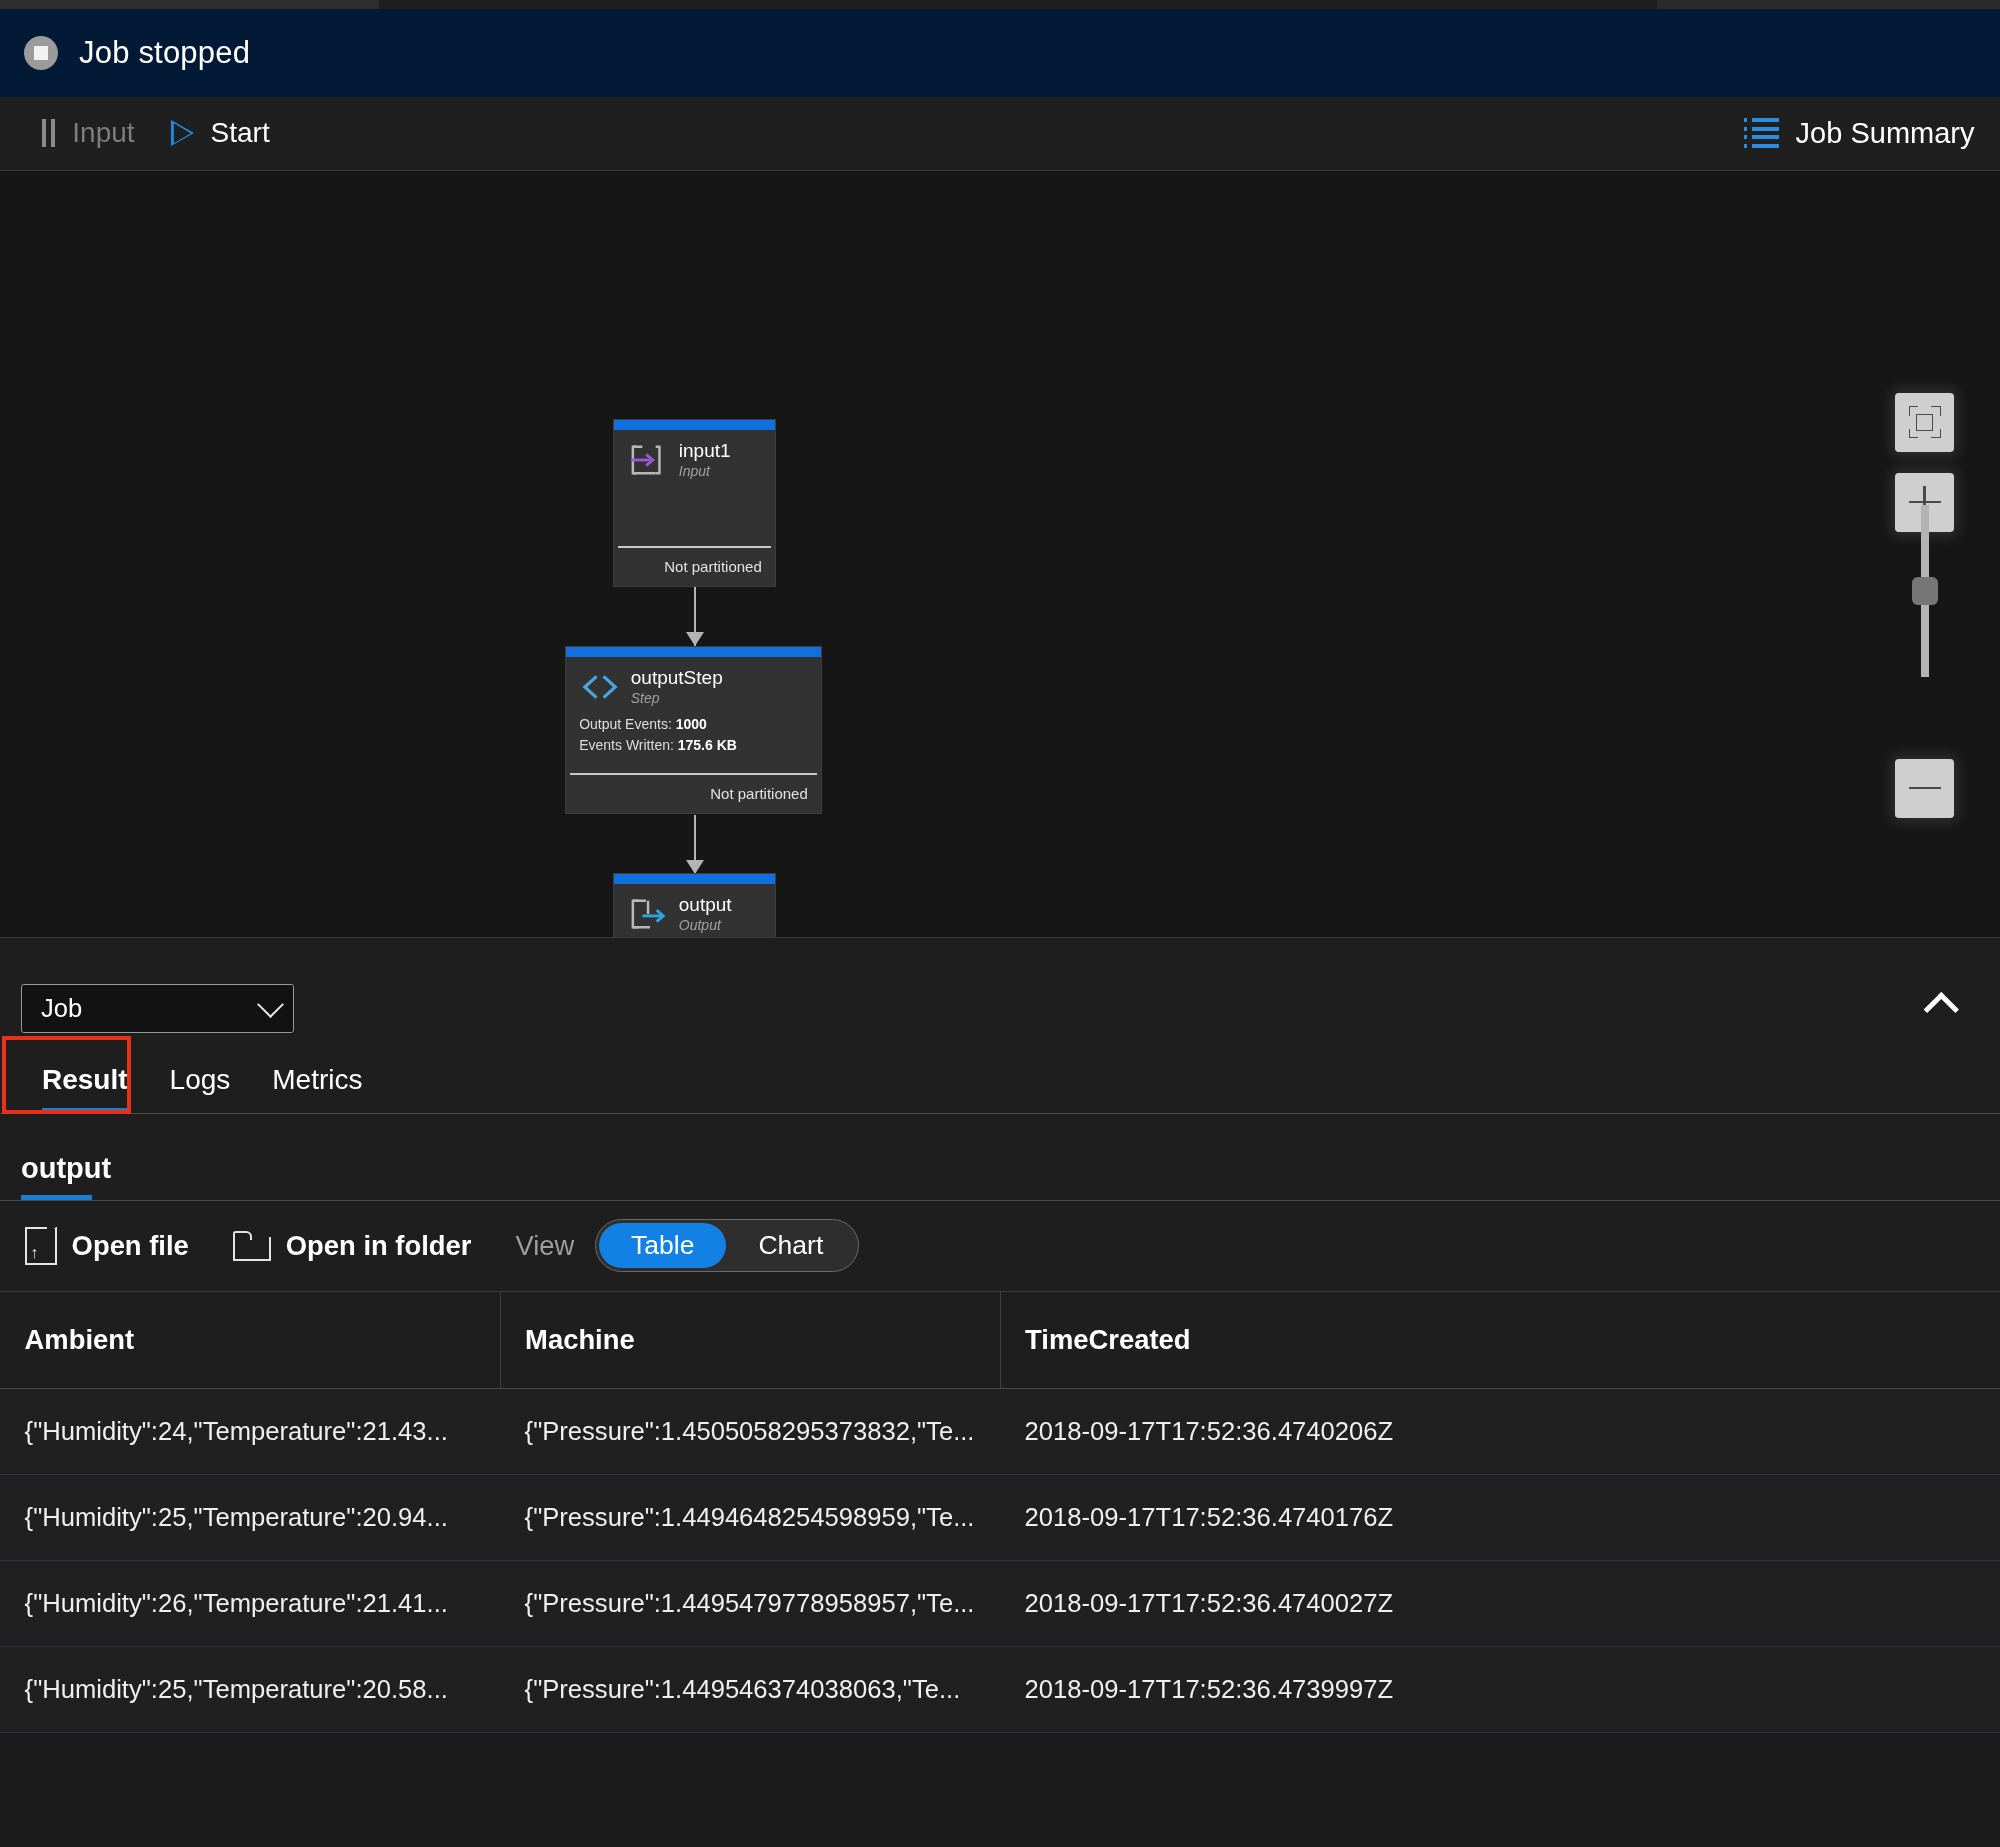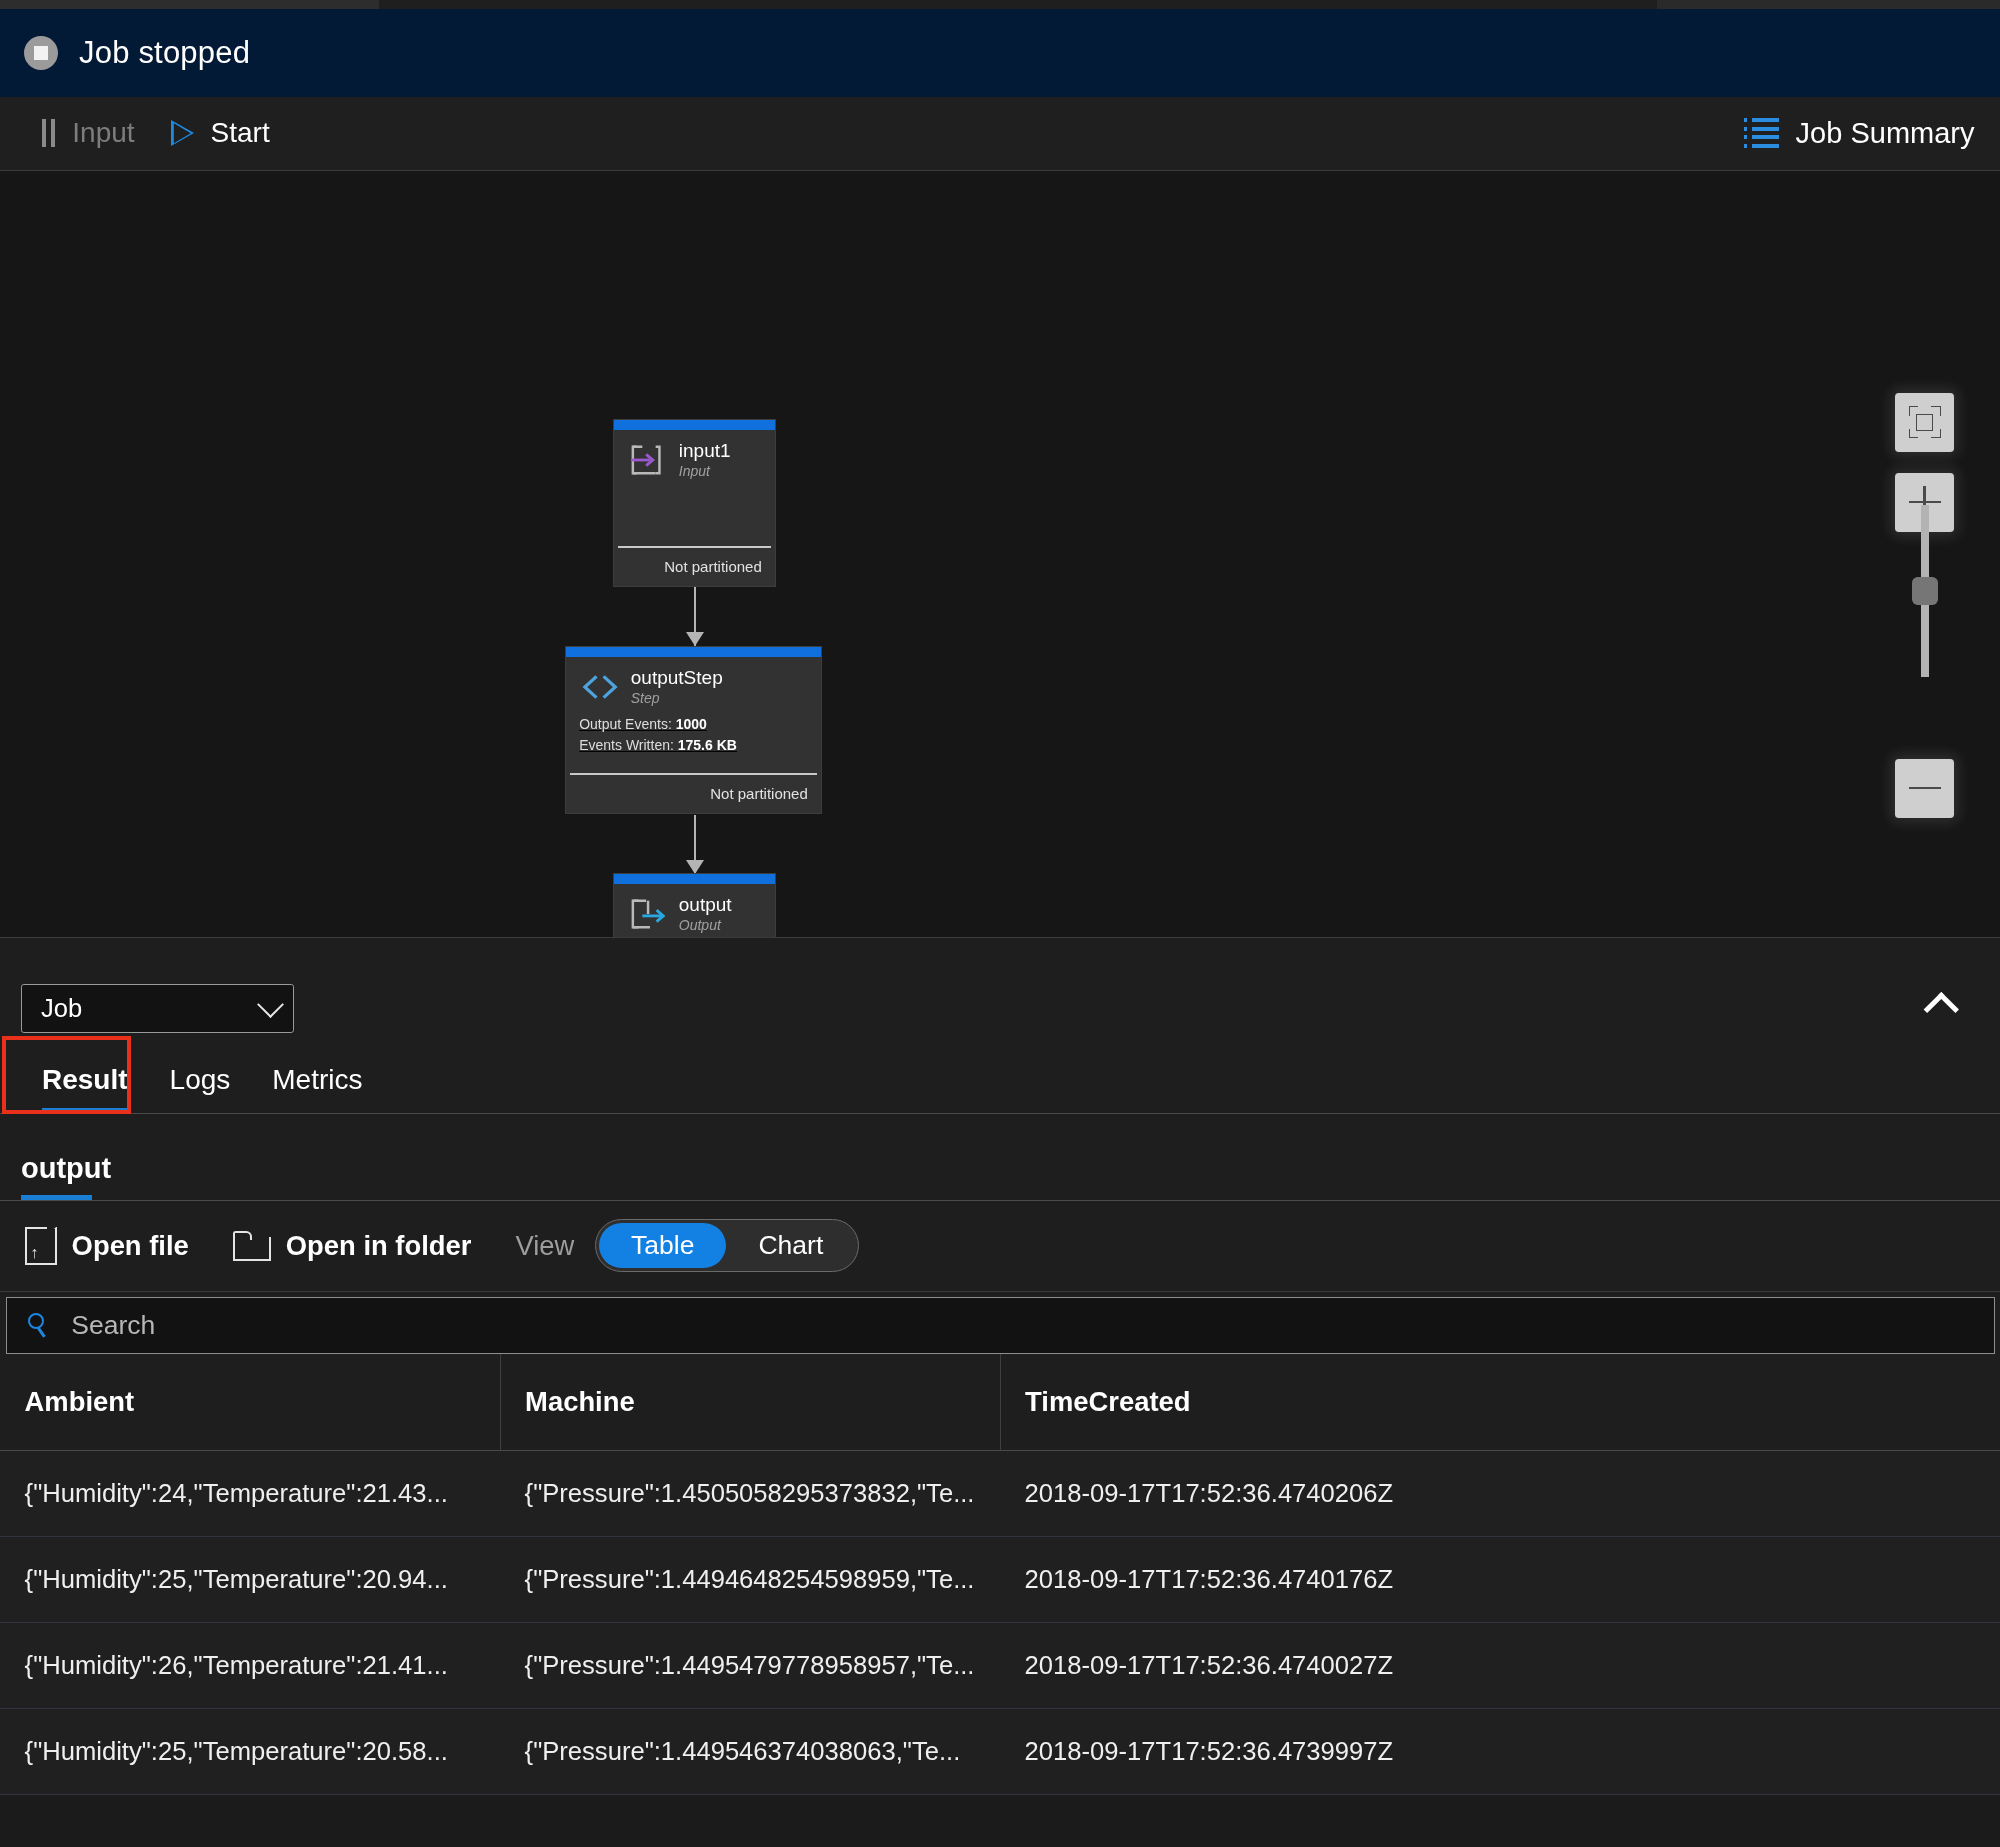--- a/index.html
+++ b/index.html
@@ -101,21 +101,21 @@
     display: flex;
     flex-direction: column;
   }
   .node .accent { height: 10.4px; background: #1070dd; }
   .node .body { flex: 1; padding: 11.4px 13.2px 0 13.2px; position: relative; }
   .node .head { display: flex; align-items: flex-start; }
   .node .nicon { width: 44px; height: 38px; flex: 0 0 auto; margin-right: 7.6px; position: relative; }
   .node .titles { display: flex; flex-direction: column; }
   .node .ntitle { font-size: 19px; color: #ffffff; line-height: 1.05; }
   .node .nsub { font-size: 14px; color: #a0a0a0; margin-top: 1.9px; font-style: italic; }
-  .node .stats { margin-top: 7.6px; text-decoration: underline; }
+  .node .stats { margin-top: 7.6px; }
   .node .stat { font-size: 14px; color: #dedede; line-height: 1.5; white-space: nowrap; }
   .node .stat b { color: #ffffff; font-weight: 700; }
   .node .footdiv { height: 1.9px; background: #c9c9c9; margin: 0 3.8px; }
   .node .foot {
     height: 38px;
     display: flex; align-items: center; justify-content: flex-end;
     padding-right: 13.2px;
     font-size: 15px; color: #e2e2e2;
   }
 
@@ -500,29 +500,20 @@
       <div class="seg-toggle">
         <div class="seg-btn sel">
           <span>Table</span>
         </div>
         <div class="seg-btn">
           <span>Chart</span>
         </div>
       </div>
     </div>
 
-    <div class="search-row">
-      <div class="search-box">
-        <div class="search-ico">
-          <div class="c"></div>
-            <div class="h"></div>
-        </div>
-        <div class="search-ph">Search</div>
-      </div>
-    </div>
 
     <table class="grid">
       <thead>
         <tr>
           <th class="col-a">Ambient</th>
           <th class="col-b">Machine</th>
           <th class="col-c">TimeCreated</th>
         </tr>
       </thead>
       <tbody>

